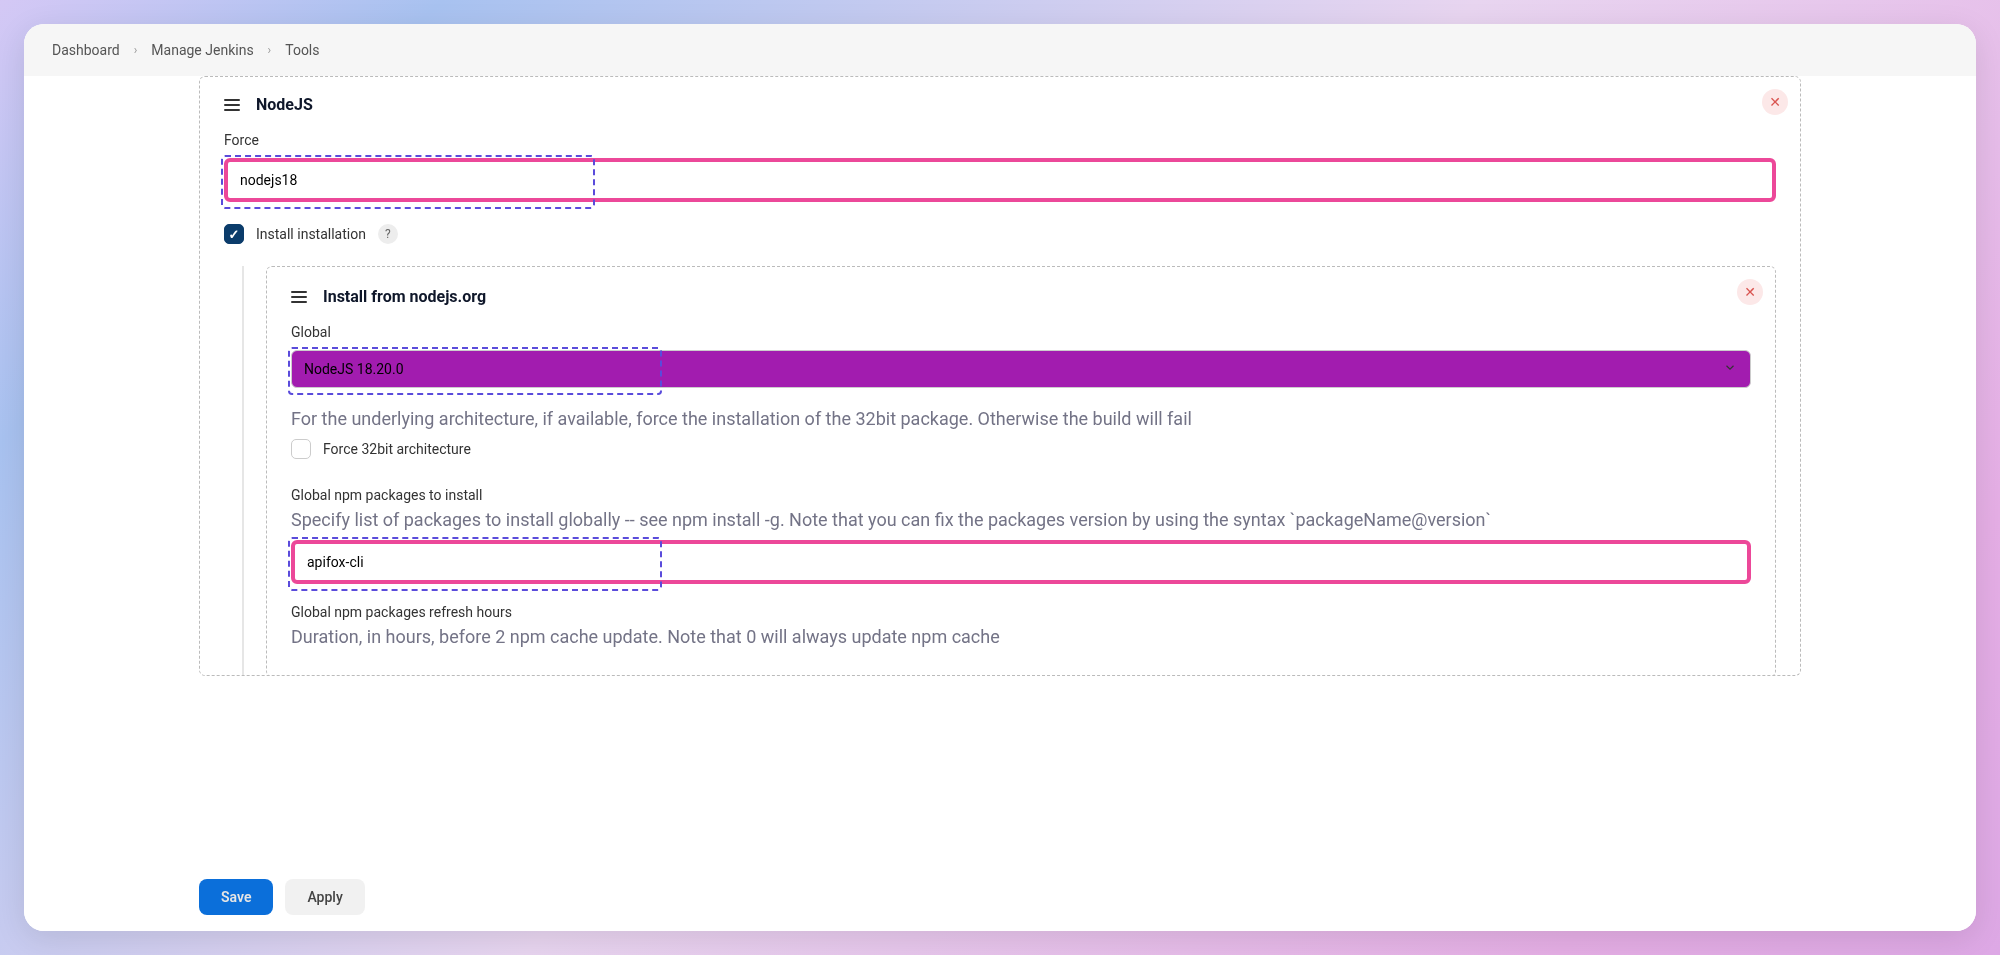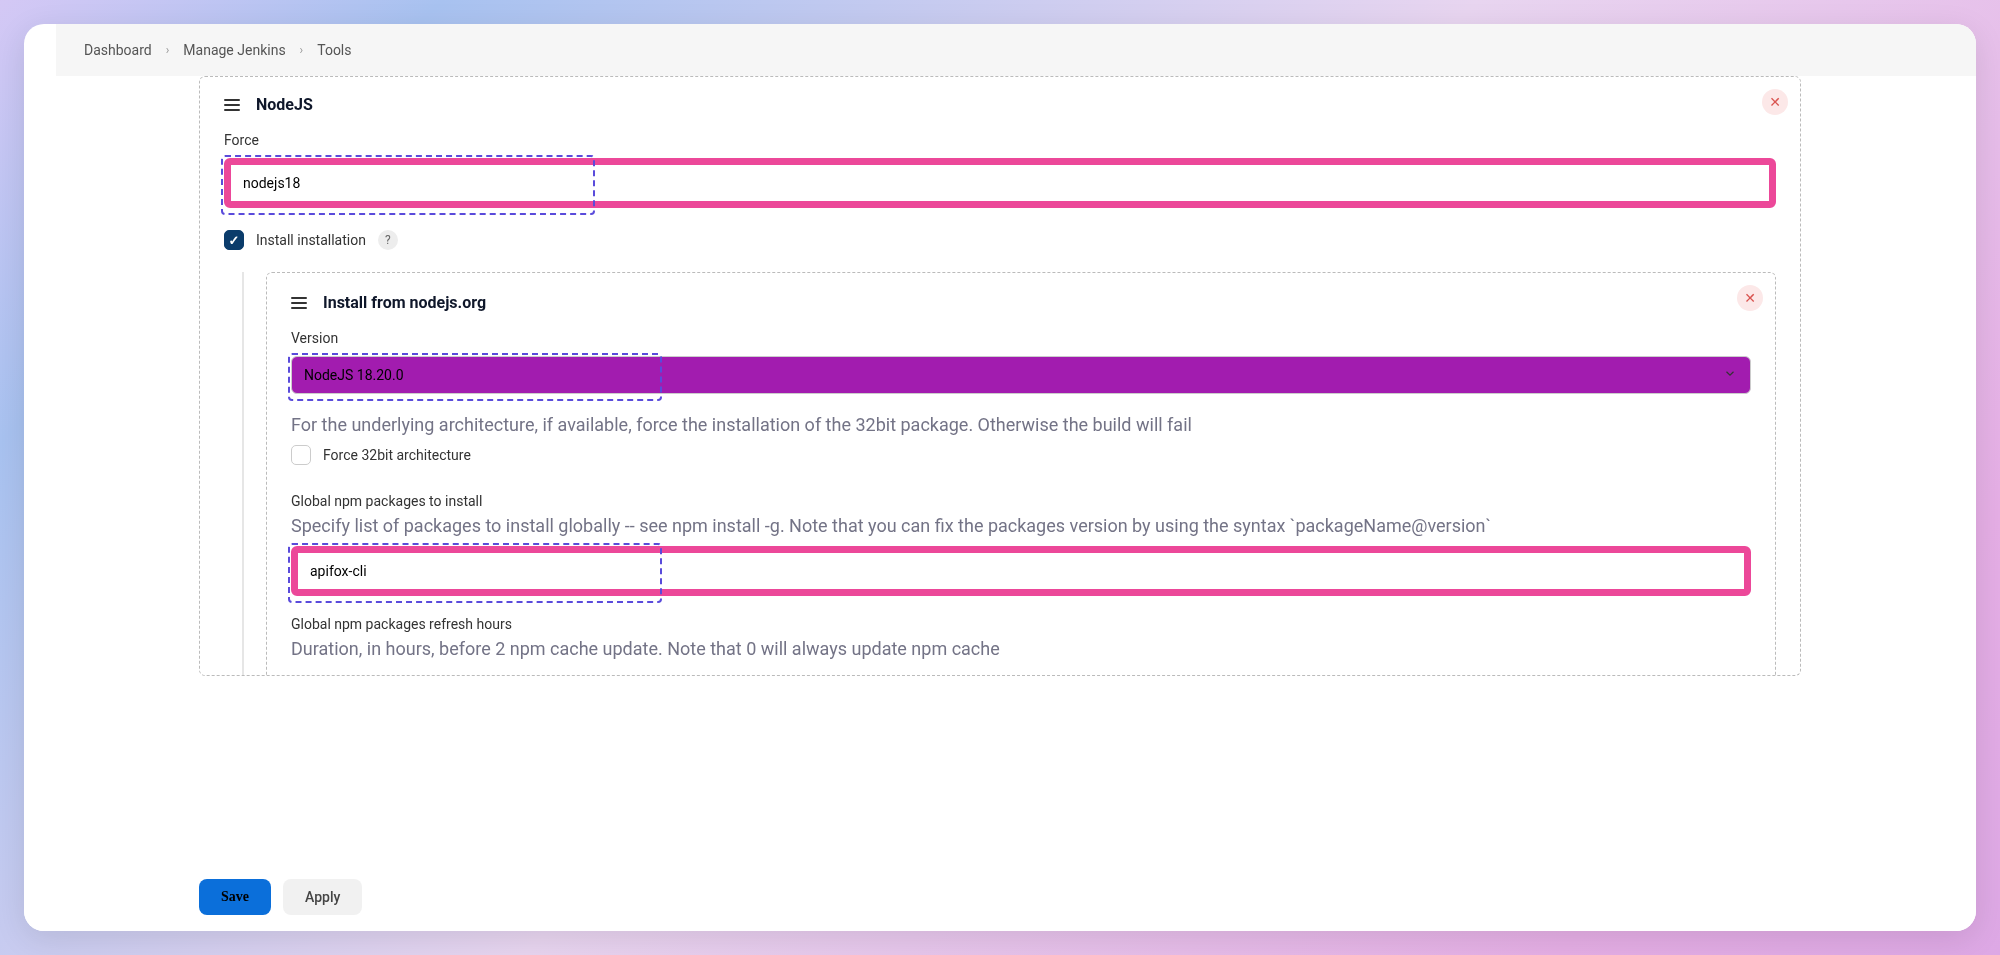--- a/index.html
+++ b/index.html
@@ -20,21 +20,20 @@
   display: flex;
   flex-direction: column;
 }
 .breadcrumb-bar {
   background: #f6f6f6;
   padding: 18px 28px;
   display: flex;
   align-items: center;
   gap: 14px;
   color: #555;
-  margin-left: 32px;
 }
 .breadcrumb-item { cursor: pointer; }
 .chevron { color: #999; font-size: 12px; }
 .content {
   flex: 1;
   overflow: hidden;
   position: relative;
 }
 .main-panel {
   margin: 0 175px 0 175px;
@@ -98,21 +97,21 @@
 }
 .help-text {
   color: #737386;
   font-size: 18px;
   margin-bottom: 6px;
   line-height: 1.4;
 }
 .text-input {
   width: 100%;
   padding: 10px 12px;
-  border: 7px solid #ec4899;
+  border: 4px solid #ec4899;
   border-radius: 6px;
   font-size: 14px;
   font-family: inherit;
   background: #fff;
 }
 .checkbox-row {
   display: flex;
   align-items: center;
   gap: 12px;
   margin: 22px 0;
@@ -209,21 +208,21 @@
 }
 .btn {
   padding: 10px 22px;
   border-radius: 8px;
   border: none;
   font-size: 14px;
   font-weight: 600;
   cursor: pointer;
   font-family: inherit;
 }
-.btn-primary { background: #0b6fda; color: #000000; font-family: Liberation Serif, serif; }
+.btn-primary { background: #0b6fda; color: #e5e5e5; }
 .btn-secondary { background: #f1f1f1; color: #444; font-weight: 500; }
 </style>
 </head>
 <body>
 
 <div class="window">
 
   <div class="breadcrumb-bar">
     <span class="breadcrumb-item">Dashboard</span>
     <span class="chevron">›</span>
@@ -267,21 +266,21 @@
             <div class="section-header">
               <span class="menu-icon">
                   <span></span>
                   <span></span>
                   <span></span>
                 </span>
               <span class="section-title">Install from nodejs.org</span>
             </div>
 
             <div class="form-group">
-              <label class="form-label">Version</label>
+              <label class="form-label">Global</label>
               <div class="highlight-dashed">
                 <div class="select-wrap">
                   <input type="text" readonly="" class="select-input" value="NodeJS 18.20.0" style="">
                   <span class="select-arrow">
                     <svg viewBox="0 0 24 24" fill="none" stroke="#333" stroke-width="2">
                         <polyline points="6 9 12 15 18 9"></polyline>
                       </svg>
                   </span>
                 </div>
               </div>

